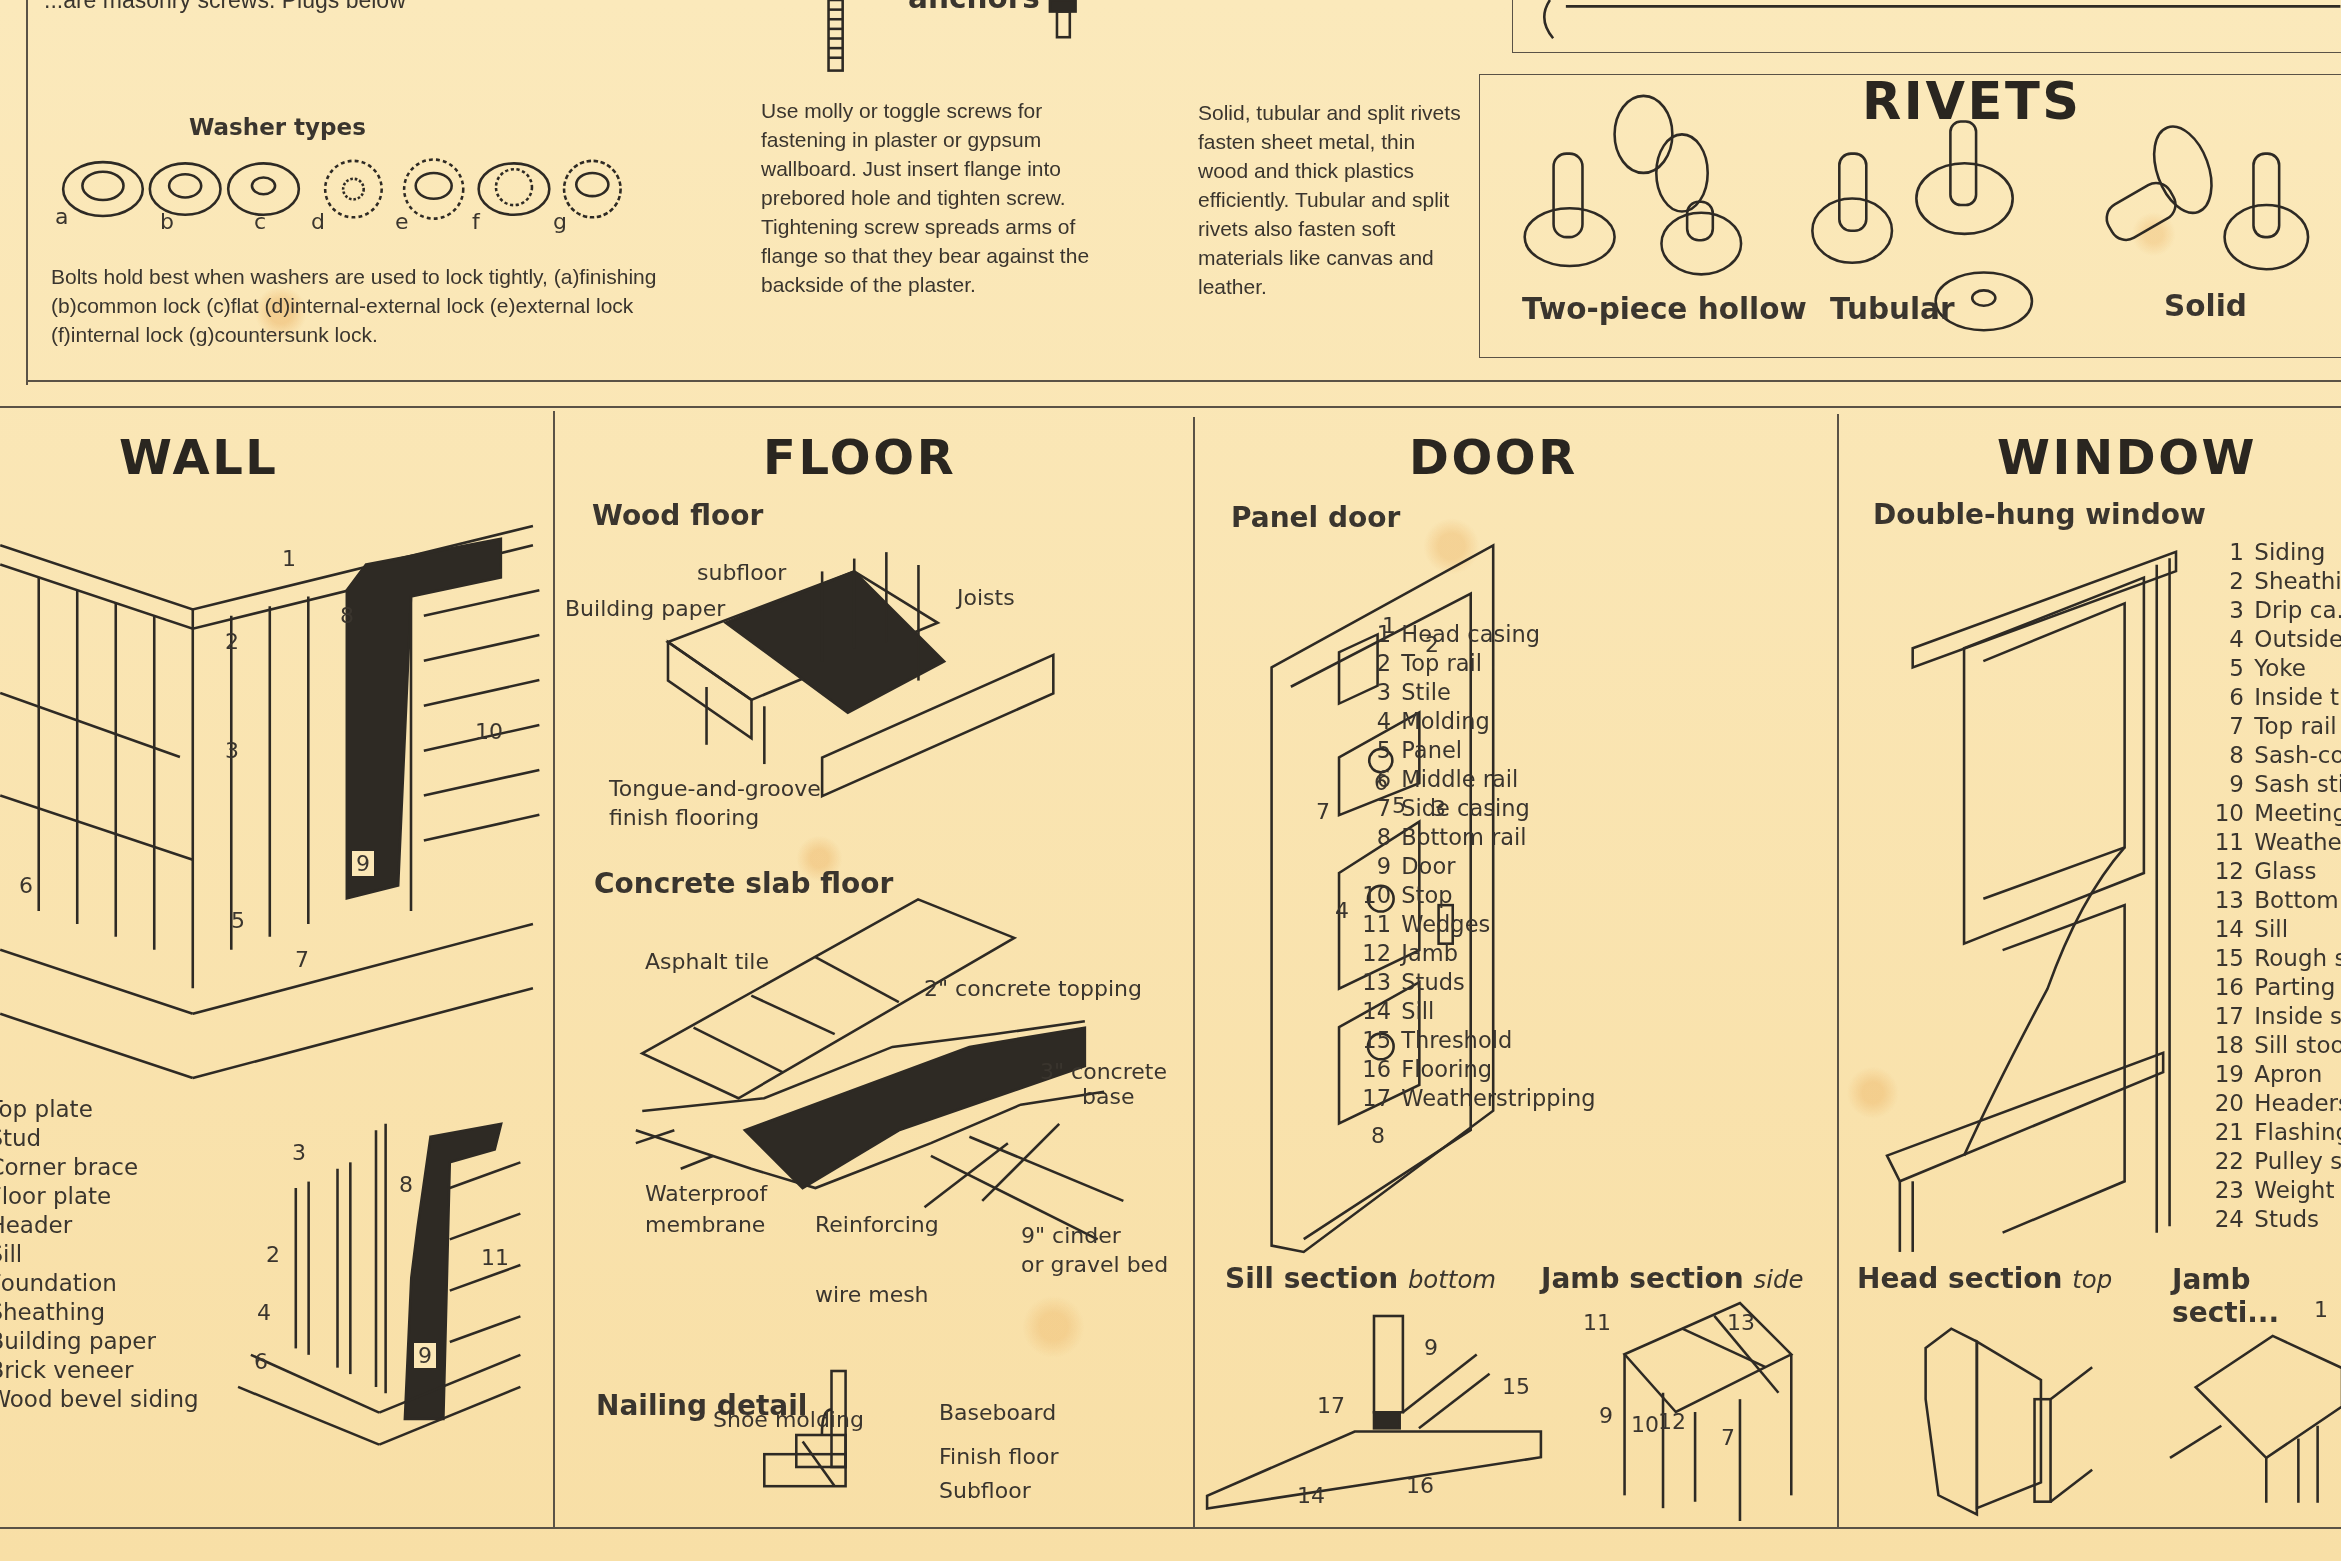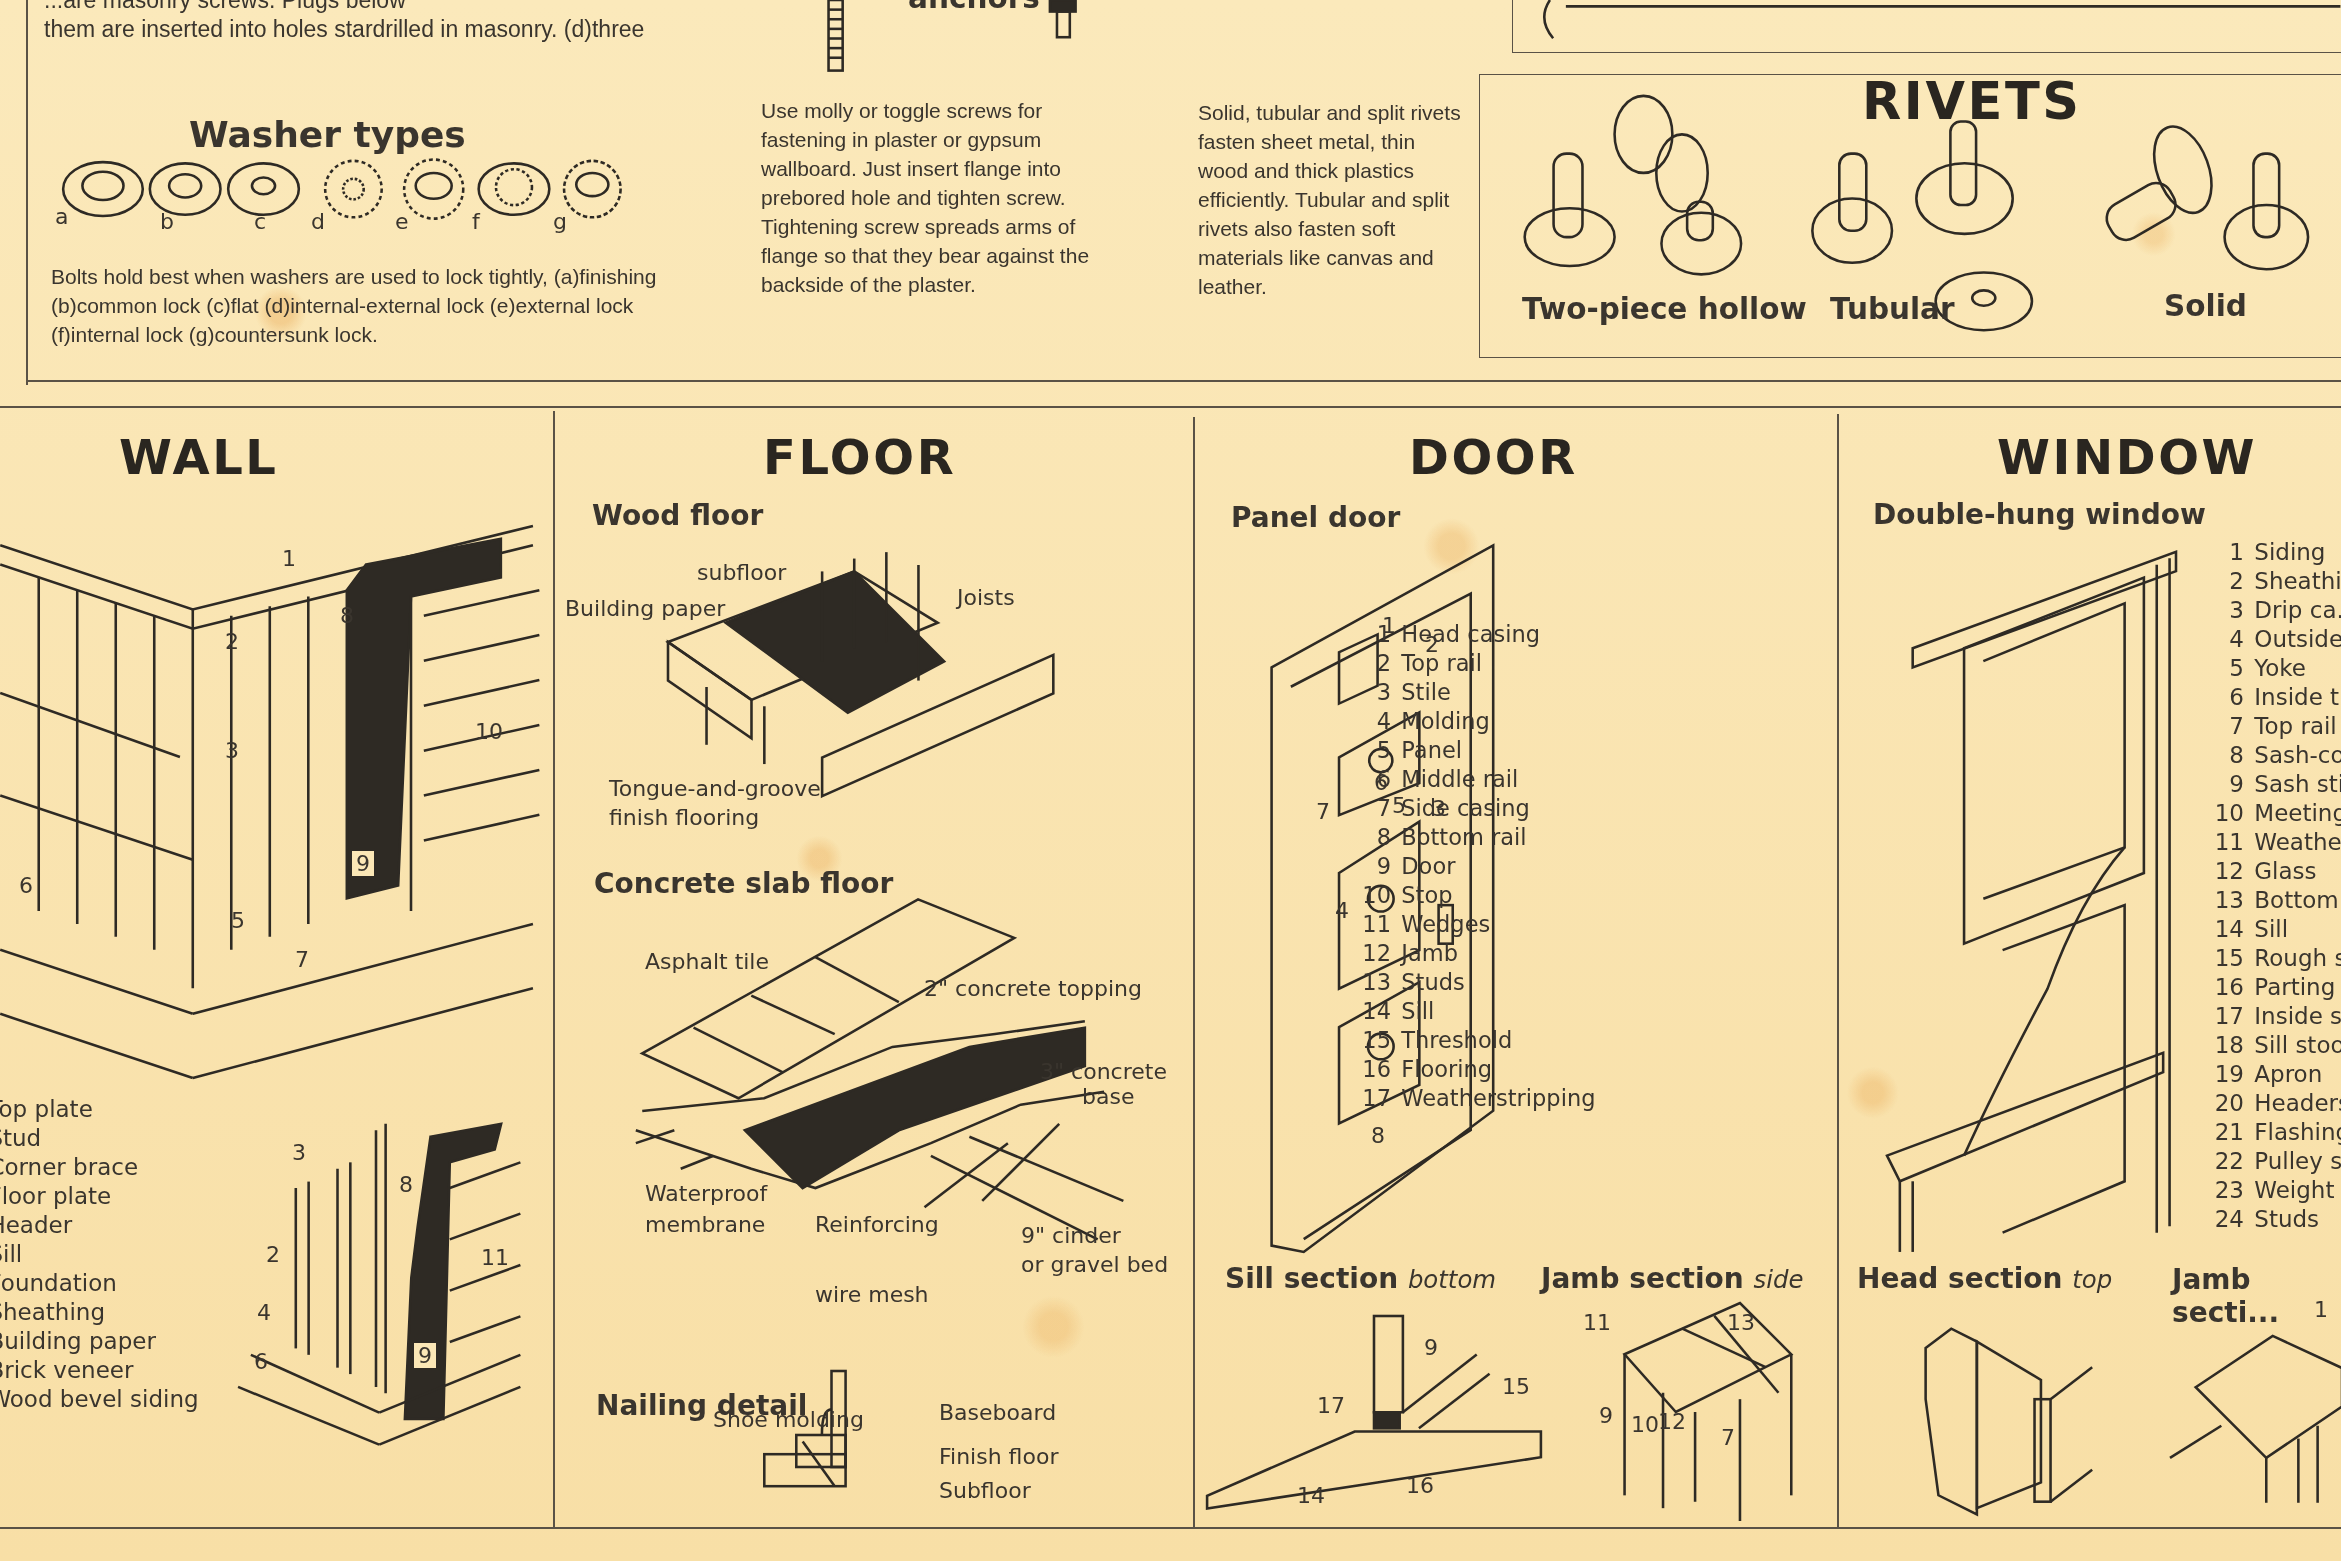--- a/index.html
+++ b/index.html
@@ -31,24 +31,23 @@
 </style>
 </head>
 <body>
 
 <div class="vr" style="left:26px;top:0;height:385px;"></div>
 <div class="hr" style="left:26px;top:380px;width:2318px;"></div>
 <div class="hr" style="left:0;top:406px;width:2342px;"></div>
 
 <div class="para" style="left:44px;top:-14px;width:719px;font-size:23px;">
   <div>...are masonry screws. Plugs below</div>
-  <div>them are inserted into holes stardrilled in masonry. (d)three</div>
 </div>
 
-<div class="sub" style="left:189px;top:114px;font-weight:bold;font-size:36px;">Washer types</div>
+<div class="sub" style="left:189px;top:114px;font-weight:bold;font-size:23px;">Washer types</div>
 <svg style="left:58px;top:160px;width:578px;height:71px;" viewBox="0 0 900 110" width="578" height="71">
   <ellipse cx="70" cy="45" rx="62" ry="42"></ellipse>
     <ellipse cx="70" cy="40" rx="32" ry="22"></ellipse>
   <ellipse cx="198" cy="45" rx="55" ry="40"></ellipse>
     <ellipse cx="198" cy="40" rx="25" ry="18"></ellipse>
   <ellipse cx="320" cy="45" rx="55" ry="40"></ellipse>
     <ellipse cx="320" cy="40" rx="18" ry="13"></ellipse>
   <circle cx="460" cy="45" r="44" stroke-dasharray="6 5"></circle>
     <circle cx="460" cy="45" r="16" stroke-dasharray="4 3"></circle>
   <circle cx="585" cy="45" r="46" stroke-dasharray="6 5"></circle>

